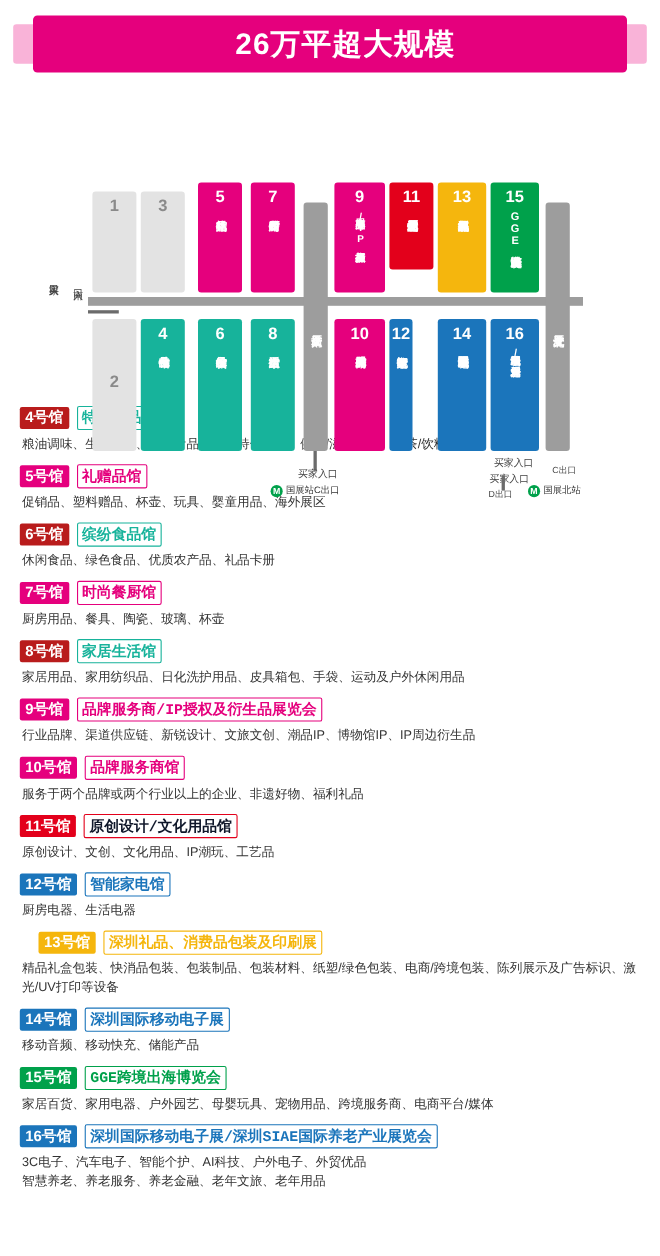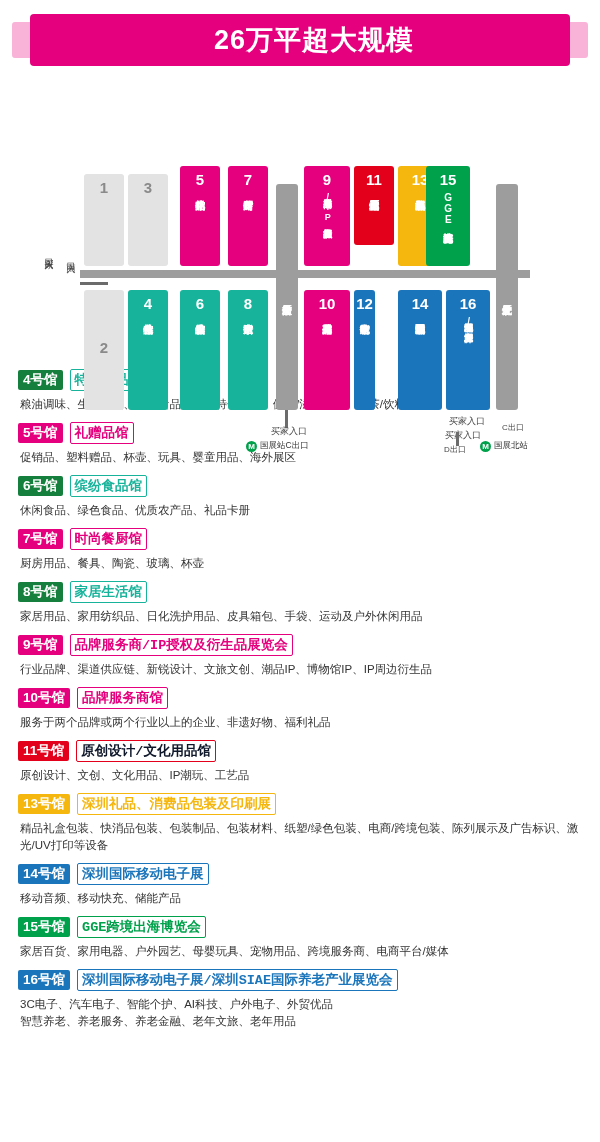--- a/index.html
+++ b/index.html
@@ -74,25 +74,25 @@
   .hall-no{
     font-size:13.5px;font-weight:bold;padding:1px 5px;border-radius:2px;color:#fff;
   }
   .hall-name{
     font-size:13.5px;font-weight:bold;padding:1px 4px;border:1.4px solid;border-radius:2px;
     background:#fff;
     font-family:Liberation Mono, monospace;
   }
   .desc{font-size:11.5px;line-height:17px;color:#333;margin:0 0 2px 2px;}
 
-  .c-teal{background:#15803d;} .b-teal{color:#17b39b;border-color:#17b39b;}
+  .c-teal{background:#b91c1c;} .b-teal{color:#17b39b;border-color:#17b39b;}
   .c-pink{background:#e5007d;} .b-pink{color:#e5007d;border-color:#e5007d;}
   .c-red{background:#e3001b;}  .b-red{color:#0f172a;border-color:#e3001b;}
   .c-blue{background:#1b75bb;} .b-blue{color:#1b75bb;border-color:#1b75bb;}
-  .c-yellow{background:#f5b60d;} .b-yellow{color:#f5b60d;border-color:#f5b60d;}
+  .c-yellow{background:#f5b60d;margin-left:17px;} .b-yellow{color:#f5b60d;border-color:#f5b60d;}
   .c-green{background:#00a14b;} .b-green{color:#00a14b;border-color:#00a14b;}
 </style>
 </head>
 <body>
 
 <div class="page">
 
   <div class="banner">
     <div class="banner-title">26万平超大规模</div>
   </div>
@@ -124,21 +124,21 @@
       <div class="nm" style="font-size:9px;">品牌服务商/IP授权及衍生品展</div>
     </div>
     <div class="booth" style="left:354px;top:92px;width:40px;height:79px;background:#e3001b;">
       <div class="num">11</div>
       <div class="nm">文化用品馆原创设计</div>
     </div>
     <div class="booth" style="left:398px;top:92px;width:44px;height:100px;background:#f5b60d;">
       <div class="num">13</div>
       <div class="nm">深圳礼品包装展</div>
     </div>
-    <div class="booth" style="left:426px;top:92px;width:44px;height:100px;background:#00a14b;">
+    <div class="booth" style="left:446px;top:92px;width:44px;height:100px;background:#00a14b;">
       <div class="num">15</div>
       <div class="nm">GGE跨境出海博览会</div>
     </div>
 
     <div class="booth gray" style="left:84px;top:216px;width:40px;height:120px;justify-content:center;padding-top:0;">
       <div class="num">2</div>
     </div>
     <div class="booth" style="left:128px;top:216px;width:40px;height:120px;background:#17b39b;">
       <div class="num">4</div>
       <div class="nm">特色食品馆</div>
@@ -250,20 +250,27 @@
     </div>
 
     <div class="row">
       <div class="tagline">
         <span class="hall-no c-red">11号馆</span>
         <span class="hall-name b-red">原创设计/文化用品馆</span>
       </div>
       <div class="desc">原创设计、文创、文化用品、IP潮玩、工艺品</div>
     </div>
 
+    <div class="row">
+      <div class="tagline">
+        <span class="hall-no c-blue">12号馆</span>
+        <span class="hall-name b-blue">智能家电馆</span>
+      </div>
+      <div class="desc">厨房电器、生活电器</div>
+    </div>
 
     <div class="row">
       <div class="tagline">
         <span class="hall-no c-yellow">13号馆</span>
         <span class="hall-name b-yellow">深圳礼品、消费品包装及印刷展</span>
       </div>
       <div class="desc">精品礼盒包装、快消品包装、包装制品、包装材料、纸塑/绿色包装、电商/跨境包装、陈列展示及广告标识、激光/UV打印等设备</div>
     </div>
 
     <div class="row">

